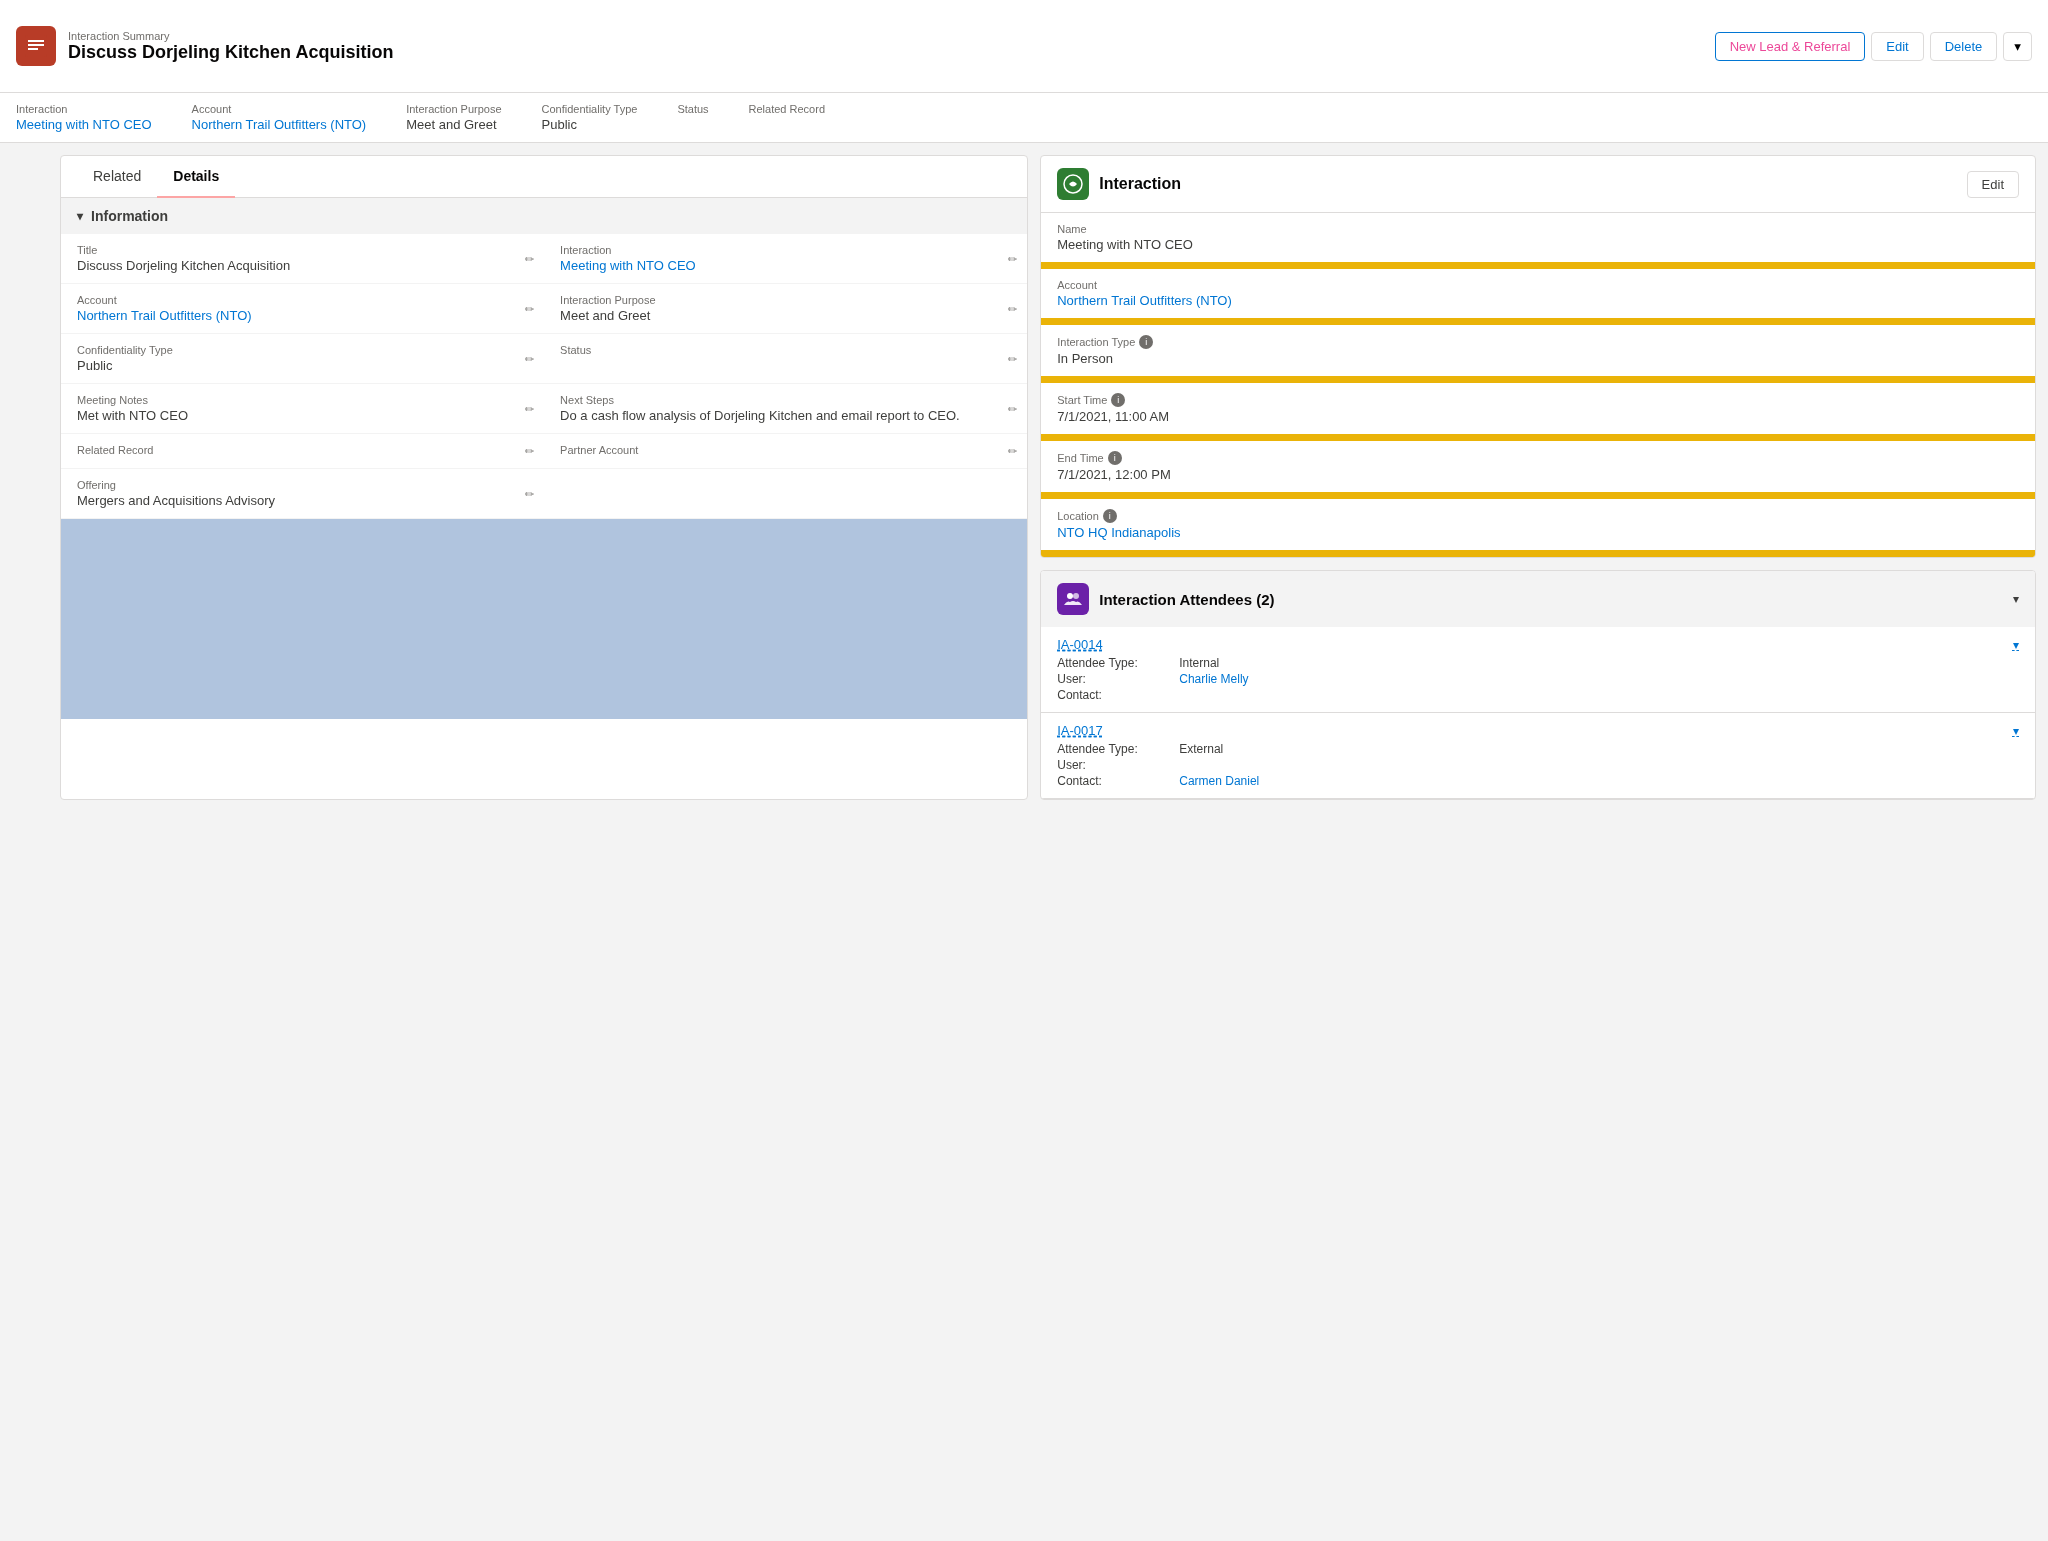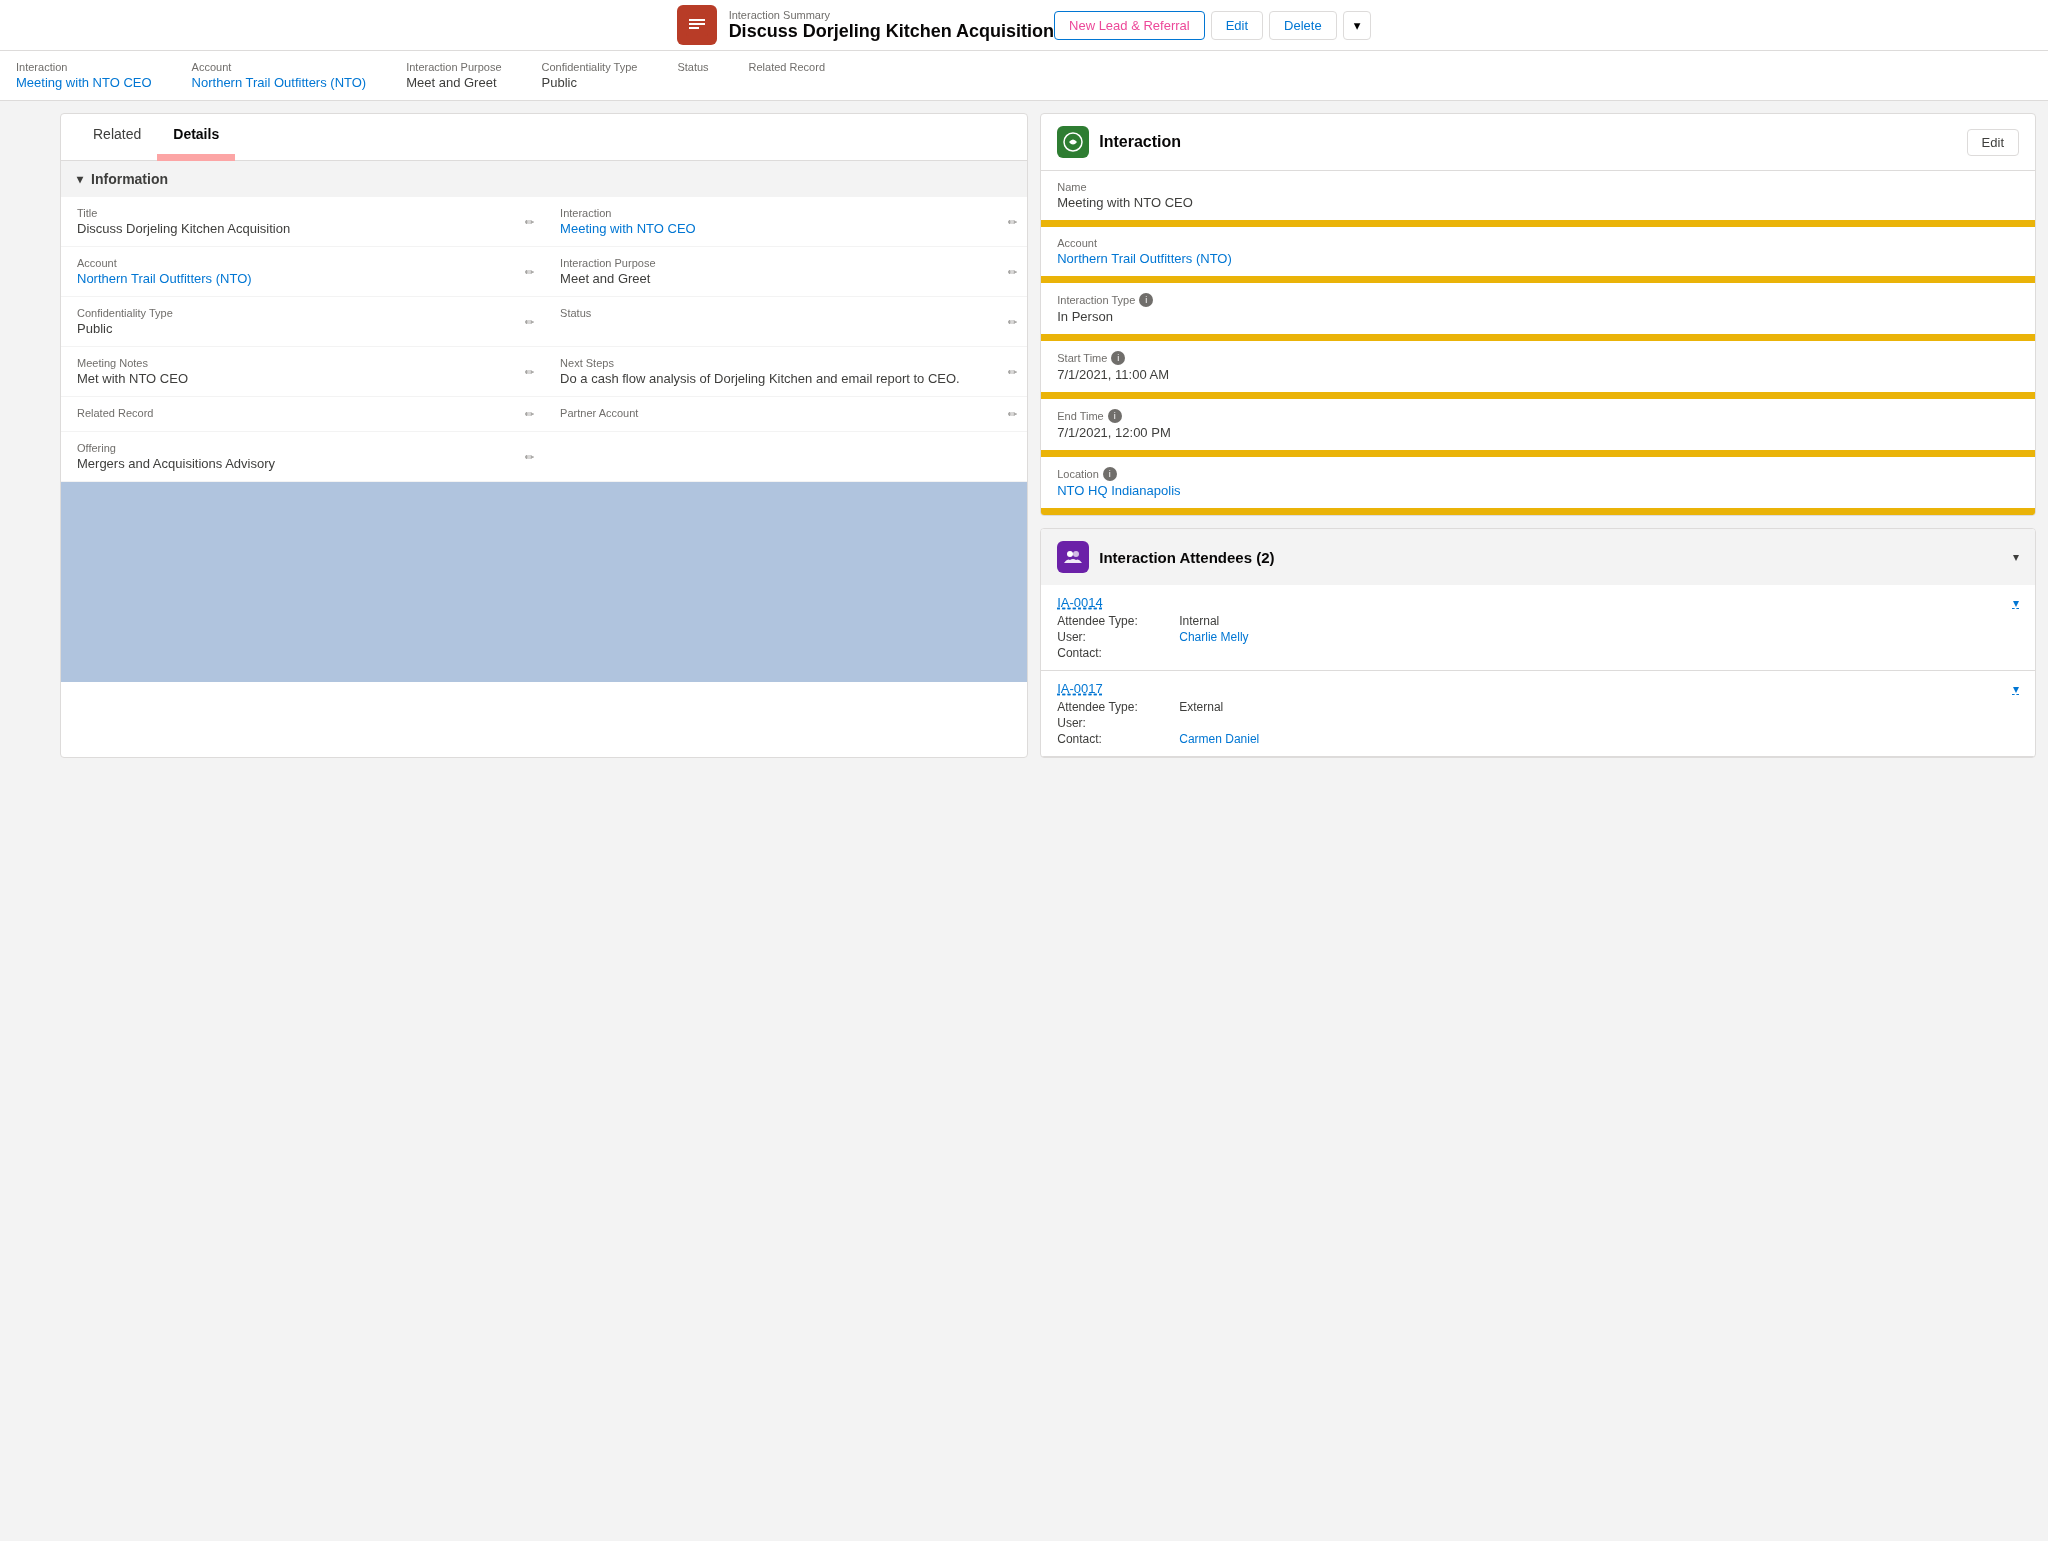--- a/index.html
+++ b/index.html
@@ -2,24 +2,24 @@
 <html><head>
   <meta charset="utf-8">
   <style>
     * { box-sizing: border-box; margin: 0; padding: 0; }
     body { font-family: 'Salesforce Sans', Arial, sans-serif; font-size: 13px; color: #3e3e3c; background: #f3f3f3; }
 
     
     .page-header {
       background: #fff;
       border-bottom: 1px solid #dddbda;
-      padding: 5px 16px;
-      display: flex;
-      align-items: center;
-      justify-content: center;
+      padding: 26px 16px;
+      display: flex;
+      align-items: center;
+      justify-content: space-between;
     }
     .header-left { display: flex; align-items: center; gap: 12px; }
     .header-icon {
       width: 40px; height: 40px;
       background: #b83c27;
       border-radius: 6px;
       display: flex; align-items: center; justify-content: center;
       color: white; font-size: 18px;
     }
     .header-title-block {}
@@ -89,21 +89,21 @@
     .tab {
       padding: 12px 16px;
       font-size: 14px;
       cursor: pointer;
       color: #3e3e3c;
       border-bottom: 2px solid transparent;
       margin-bottom: -1px;
     }
     .tab.active {
       font-weight: 700;
-      border-bottom: 7px solid #fca5a5;
+      border-bottom: 2px solid #fca5a5;
       color: #080707;
     }
 
     
     .section-header {
       background: #f3f3f3;
       padding: 10px 16px;
       display: flex;
       align-items: center;
       gap: 8px;

